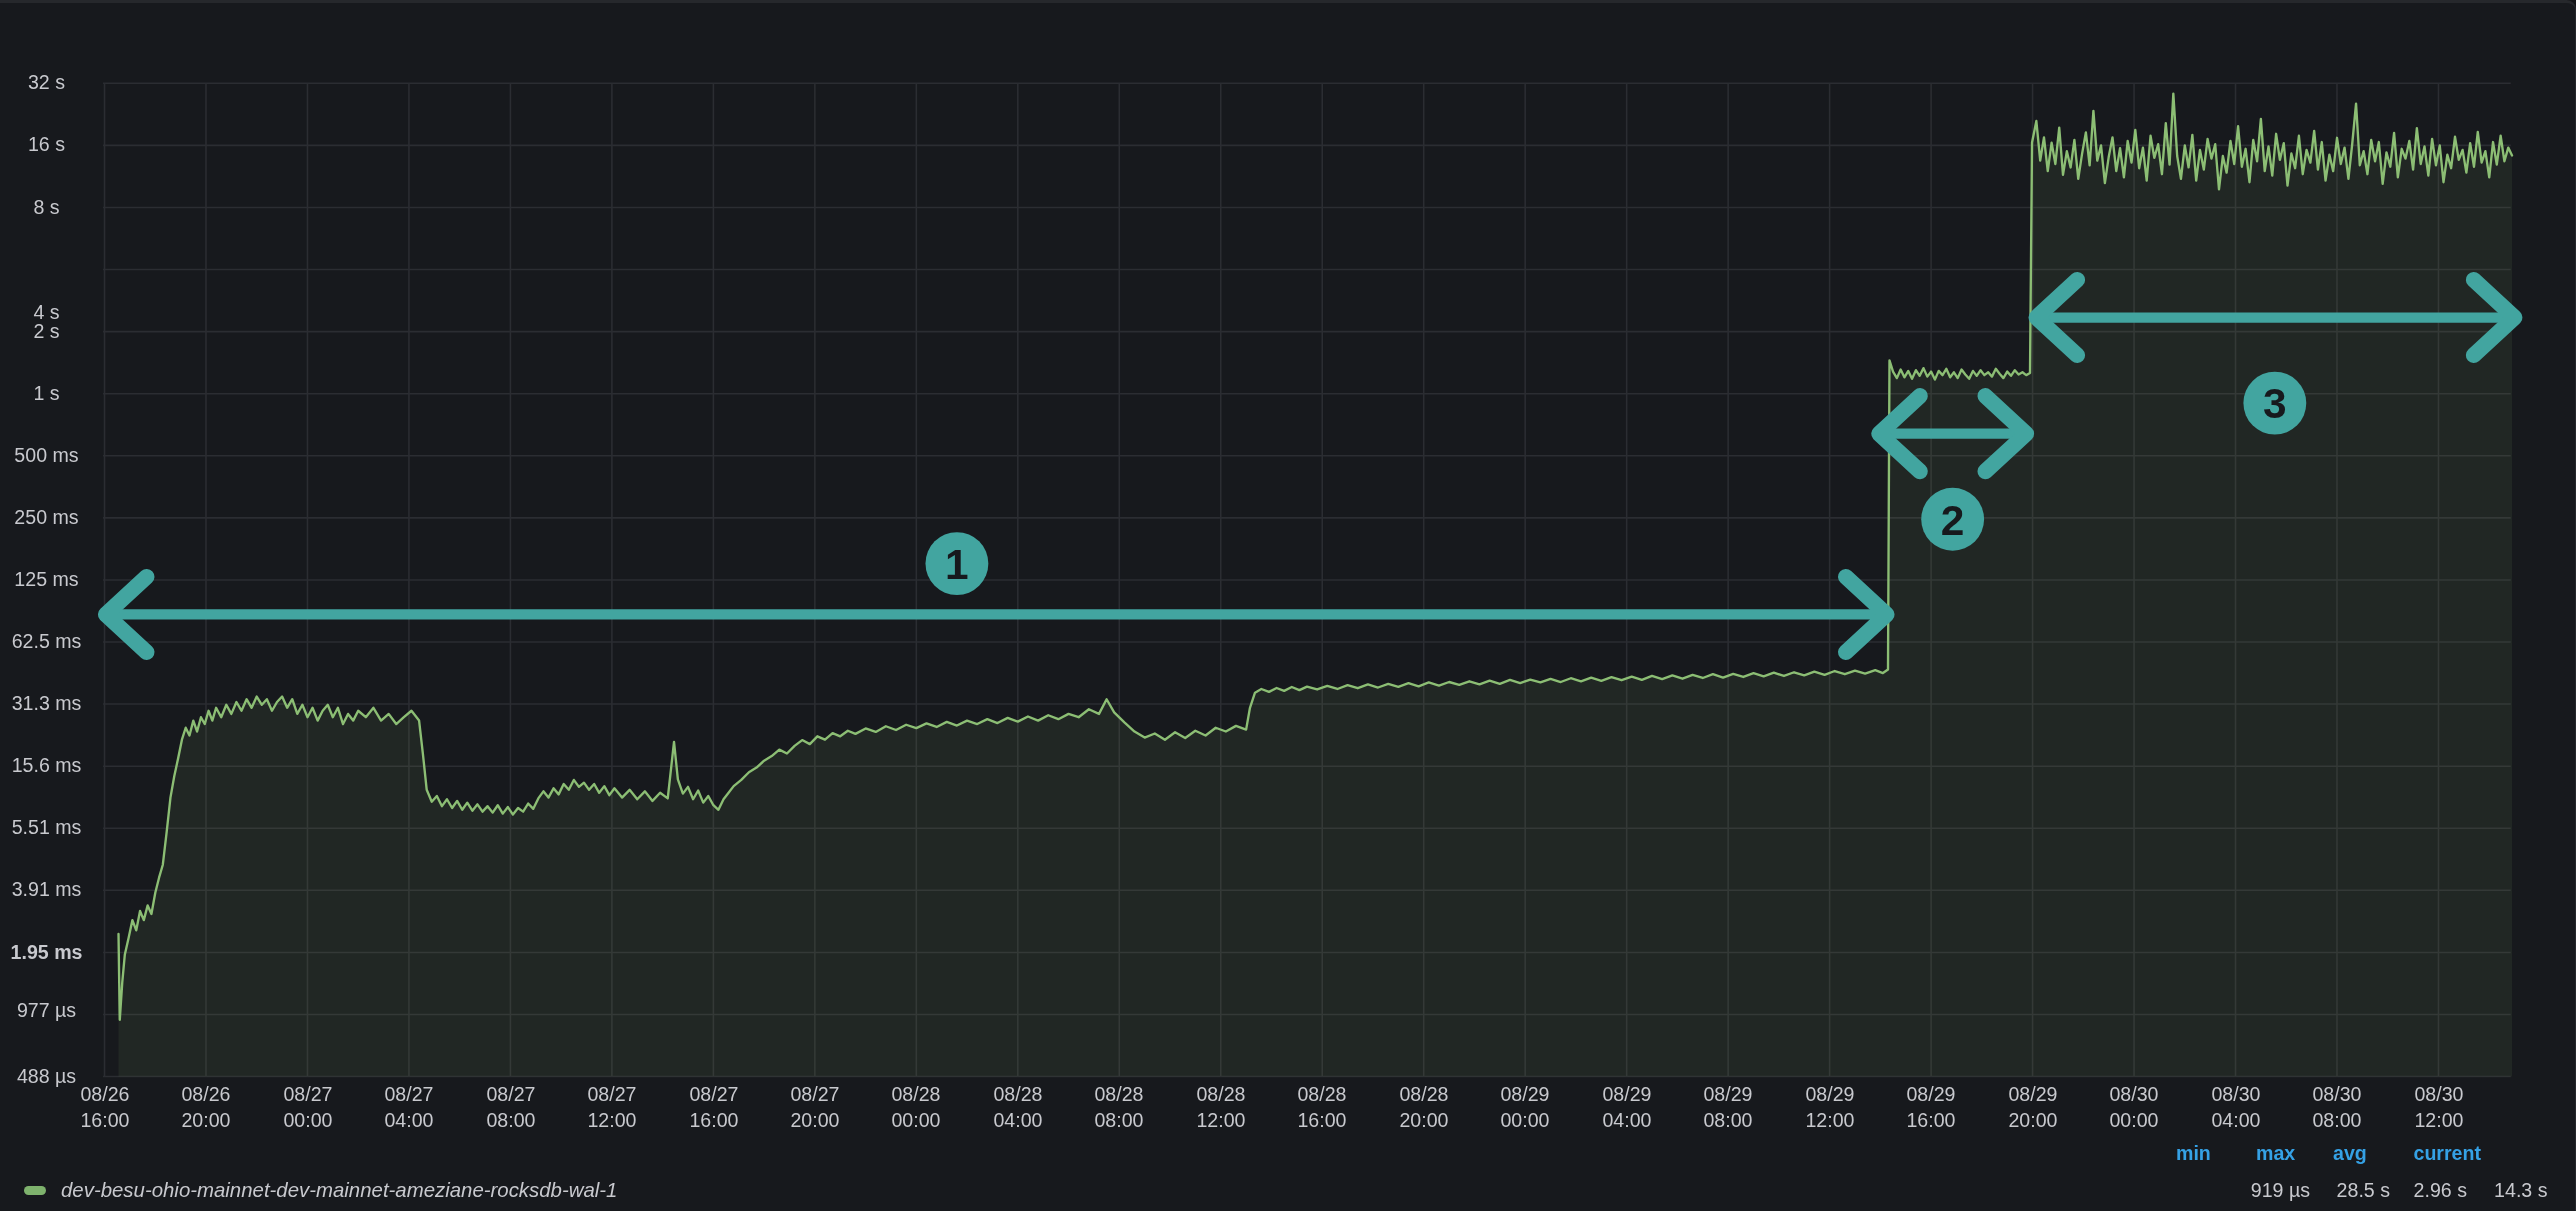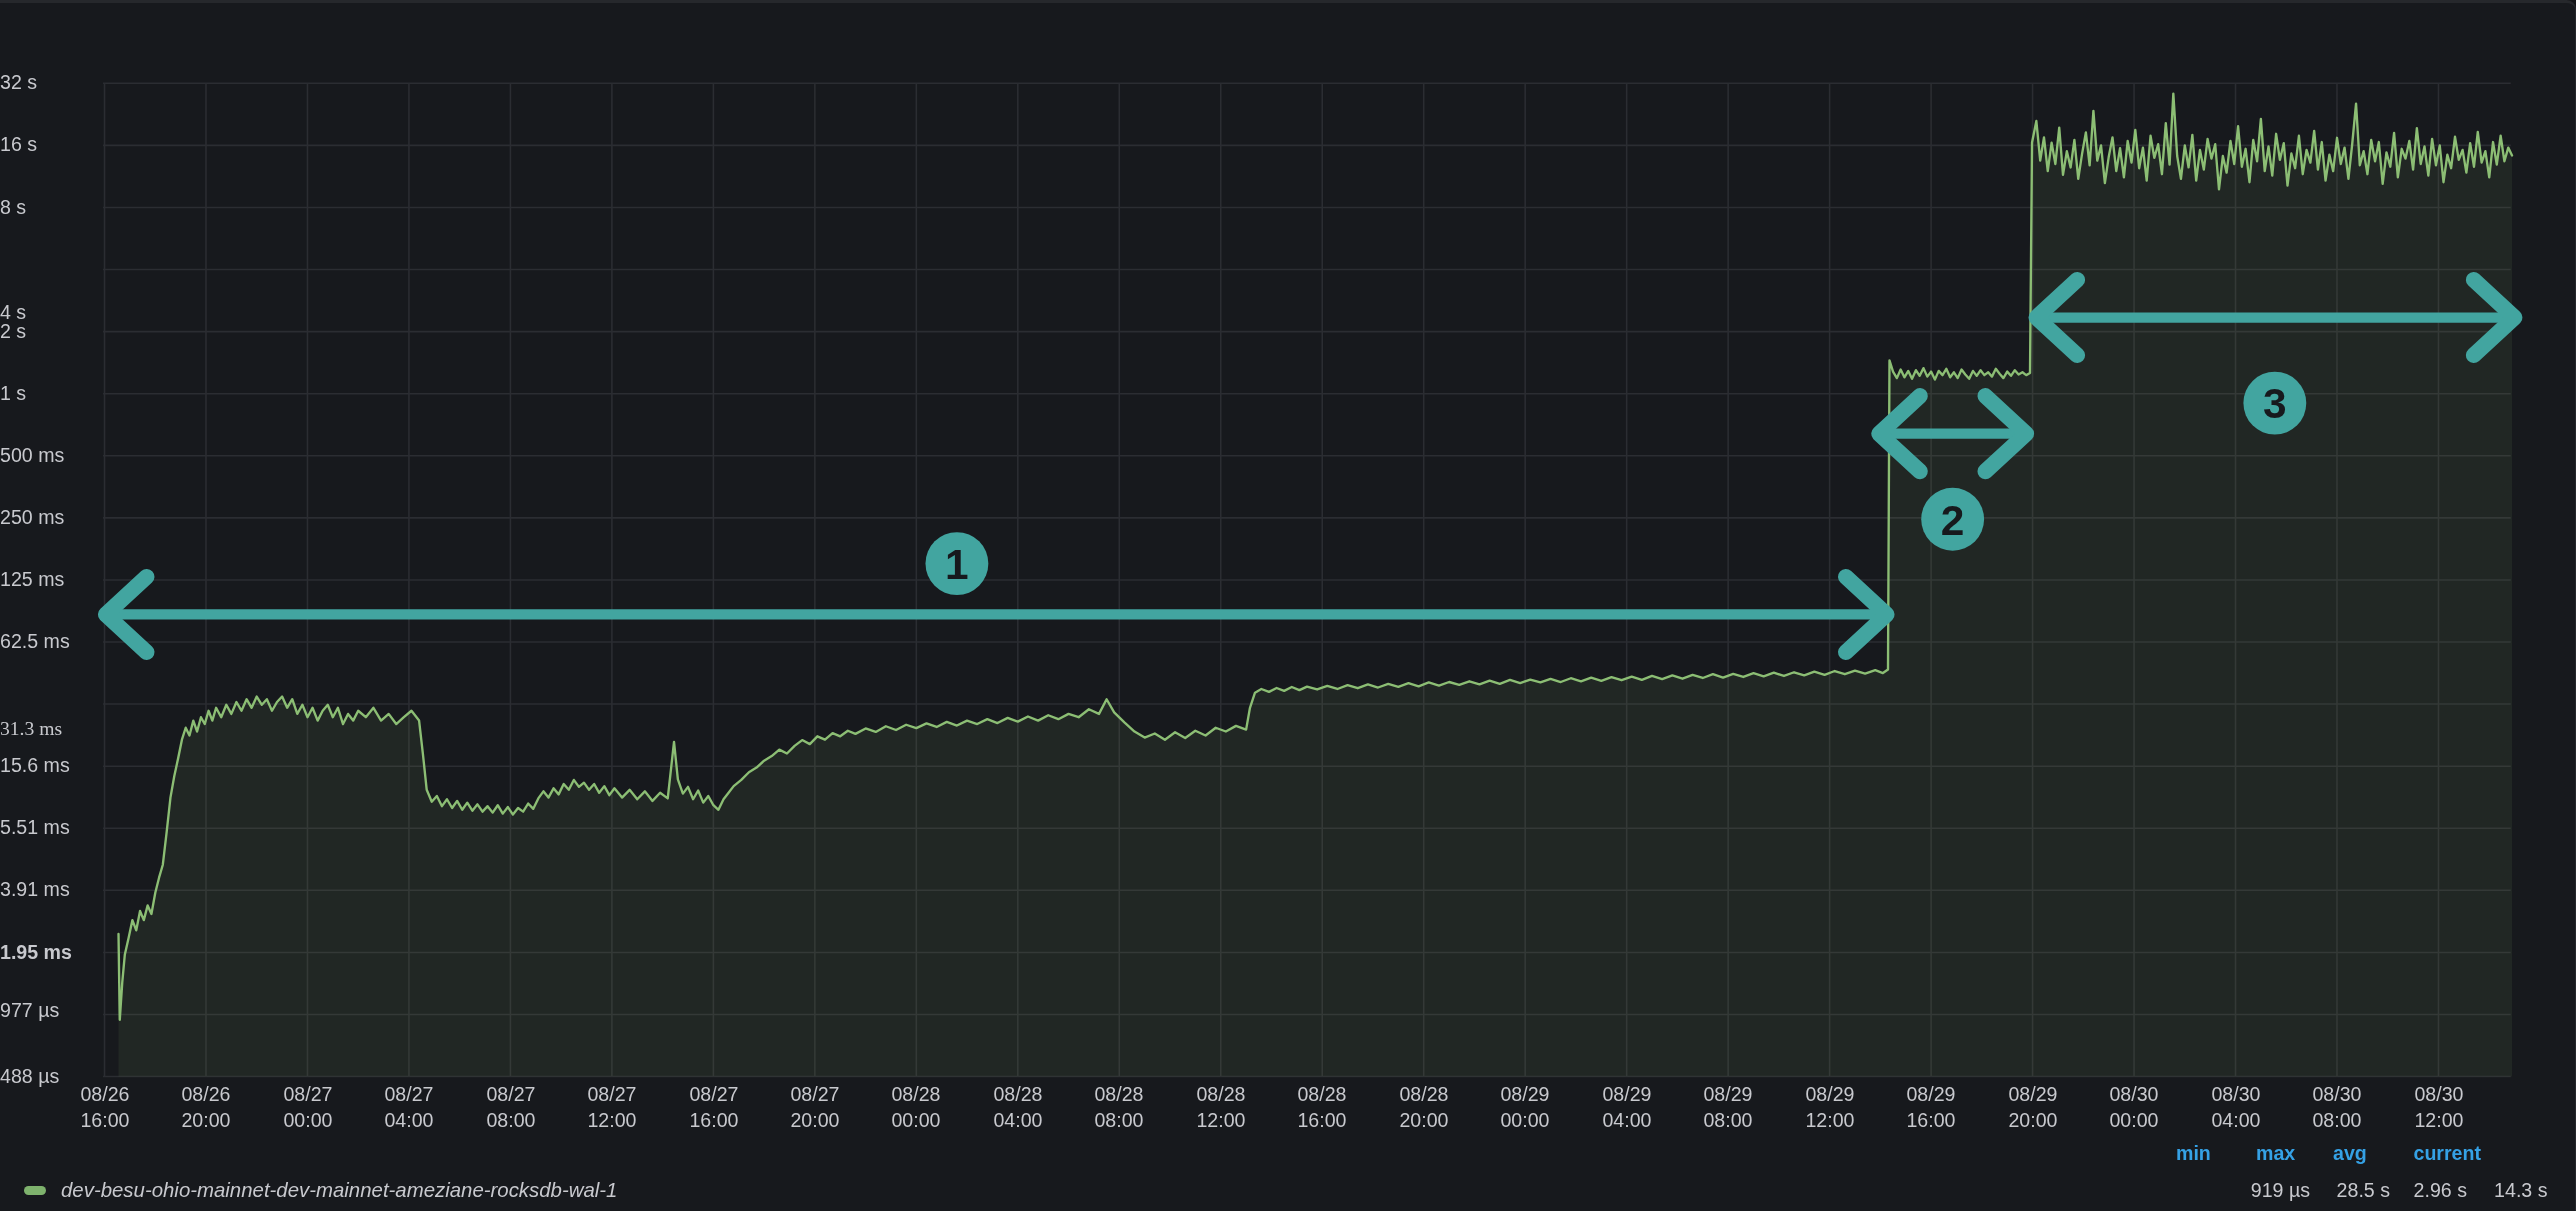--- a/index.html
+++ b/index.html
@@ -4,21 +4,21 @@
 <style>
   html,body{margin:0;padding:0;background:#141518;}
   body{width:2576px;height:1212px;position:relative;overflow:hidden;
        font-family:"Liberation Sans",sans-serif;}
   .panel{position:absolute;inset:0;background:#17191d;
          border-top:3.1px solid #26282c;border-right:1.6px solid #26282c;
          border-radius:0 9.4px 0 0;box-sizing:border-box;}
   .panel-title{position:absolute;top:17.3px;left:0;width:100%;text-align:center;
          font-size:27px;font-weight:600;color:#d9dadb;letter-spacing:0.4px;cursor:pointer;}
   #chart{position:absolute;left:0;top:0;}
-  .y-tick{position:absolute;left:0;width:93px;text-align:left;height:23.6px;
+  .y-tick{position:absolute;left:0;width:93px;text-align:center;height:23.6px;
          line-height:23.6px;font-size:19.6px;color:#c8c9ce;}
   .x-tick{position:absolute;width:126px;text-align:center;top:1078px;
          font-size:19.6px;color:#c8c9ce;line-height:26px;}
   .legend-row{position:absolute;left:0;top:0;width:100%;height:100%;}
   .swatch{position:absolute;left:23.6px;top:1183px;width:22px;height:8.6px;
          border-radius:4.7px;}
   .legend-label{position:absolute;left:61px;top:1176px;font-size:20.4px;
          color:#c8c9ce;cursor:pointer;font-style:italic;}
   .stat-header{position:absolute;top:1139px;right:0;width:134px;text-align:left;
          font-size:19.6px;font-weight:700;color:#35a1e5;cursor:pointer;}
@@ -105,21 +105,21 @@
       <span class="y-tick" style="top: 68px;">32 s</span>
       <span class="y-tick" style="top: 130px;">16 s</span>
       <span class="y-tick" style="top: 193px;">8 s</span>
       <span class="y-tick" style="top: 270px; margin-top: 28px;">4 s</span>
       <span class="y-tick" style="top: 317px;">2 s</span>
       <span class="y-tick" style="top: 379px;">1 s</span>
       <span class="y-tick" style="top: 441px;">500 ms</span>
       <span class="y-tick" style="top: 503px;">250 ms</span>
       <span class="y-tick" style="top: 565px;">125 ms</span>
       <span class="y-tick" style="top: 627px;">62.5 ms</span>
-      <span class="y-tick" style="top: 714px; font-family: Liberation Serif, serif;">31.3 ms</span>
+      <span class="y-tick" style="top: 689px;">31.3 ms</span>
       <span class="y-tick" style="top: 751px;">15.6 ms</span>
       <span class="y-tick" style="top: 813px;">5.51 ms</span>
       <span class="y-tick" style="top: 875px;">3.91 ms</span>
       <span class="y-tick" style="top: 938px; font-weight: bold;">1.95 ms</span>
       <span class="y-tick" style="top: 996px;">977 µs</span>
       <span class="y-tick" style="top: 1062px;">488 µs</span>
     </div>
   <div id="x-axis">
       <div class="x-tick" style="left: 42px;">
         <div>08/26</div>

